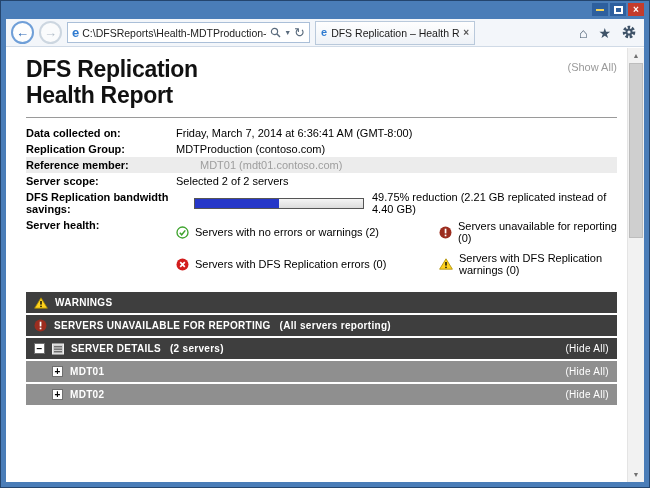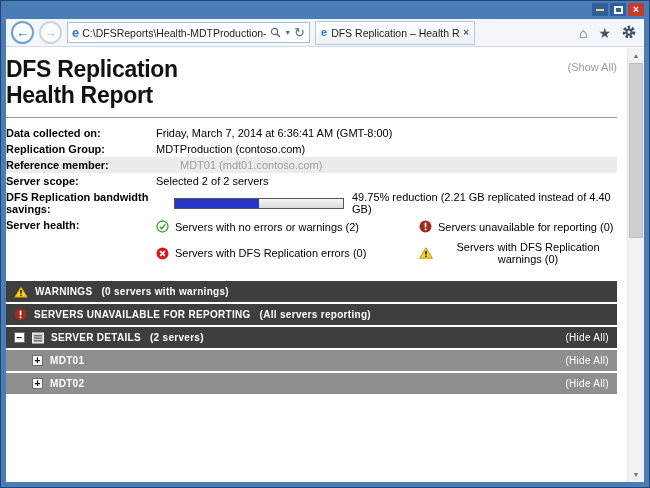--- a/index.html
+++ b/index.html
@@ -31,38 +31,38 @@
   .addr-ico { color:#5a6b7d; flex:none; display:flex; align-items:center; }
   .ico-drop { font-size:7px; }
   .ico-refresh { font-size:13px; line-height:1; }
   .tab { height:24px; width:160px; background:linear-gradient(#fefefe,#eef2f7); border:1px solid #b9c9db; display:flex; align-items:center; gap:4px; padding:0 5px; font-size:10.5px; color:#1a1a1a; flex:none; }
   .tab-title { flex:1; overflow:hidden; white-space:nowrap; }
   .tab-close { color:#555; font-size:10px; font-weight:bold; }
   .tb-spacer { flex:1; }
   .tb-icon { font-size:14px; color:#3f5368; line-height:1; padding:0 3px; display:flex; align-items:center; }
 
   
-  .content { position:absolute; left:0; right:17px; top:29px; bottom:0; background:#fff; overflow:hidden; padding:8px 10px 0 0; font-size:11px; color:#000; }
+  .content { position:absolute; left:0; right:17px; top:29px; bottom:0; background:#fff; overflow:hidden; padding:8px 10px 0 20px; font-size:11px; color:#000; }
 
   .report-header { position:relative; }
   .rh-line { font-size:23px; font-weight:bold; line-height:26px; letter-spacing:-0.3px; color:#111; }
   .show-all { position:absolute; top:5px; right:0; color:#9a9a9a; font-size:11px; cursor:pointer; }
 
   .divider { border:none; border-top:1px solid #9a9a9a; margin:9px 0 7px 0; }
 
   .info-row { display:flex; align-items:flex-start; padding:2px 0; }
   .info-label { width:150px; flex:none; font-weight:bold; }
   .ref-row { background:#ececec;gap:24px; }
   .ref-row .info-value { color:#9e9e9e; }
 
   .bw-wrap { display:flex; align-items:center; gap:8px;margin-left:18px; }
   .bw-bar { width:170px; height:11px; border:1px solid #555; background:linear-gradient(#f4f4f4,#dcdcdc); position:relative; flex:none; }
   .bw-fill { position:absolute; left:0; top:0; bottom:0; width:50%; background:#2637c8; }
 
-  .health-grid { display:grid; grid-template-columns:255px auto; row-gap:8px; column-gap:8px; padding-top:1px;text-align:center; }
+  .health-grid { display:grid; grid-template-columns:255px auto; row-gap:8px; column-gap:8px; padding-top:1px; }
   .health-item { display:flex; align-items:center; gap:6px; }
   .hicon { flex:none; display:flex; }
 
   .sections { margin-top:14px; }
   .bar { height:21px; background:#3e3e3e; display:flex; align-items:center; gap:7px; padding:0 8px; margin-bottom:2px; color:#fff; font-weight:bold; font-size:10px; letter-spacing:0.3px; cursor:pointer; }
   .bar-count { margin-left:2px; }
   .bar-action { margin-left:auto; font-weight:normal; font-size:10px; }
   .server-bar { background:#8f8f8f; padding-left:26px; }
   .expander { width:11px; height:11px; background:#fff; border:1px solid #6f6f6f; color:#000; font-size:10px; line-height:9px; text-align:center; font-weight:bold; flex:none; cursor:pointer; }
 
@@ -225,21 +225,20 @@
 
         <div class="bar">
           <span class="hicon">
             <svg width="14" height="12" viewBox="0 0 14 12">
                 <path d="M7 0.8 L13.4 11.2 H0.6 Z" fill="#ffd21e" stroke="#a88a00" stroke-width="0.8"></path>
                 <rect x="6.3" y="4" width="1.4" height="3.6" fill="#000"></rect>
                 <rect x="6.3" y="8.7" width="1.4" height="1.4" fill="#000"></rect>
               </svg>
           </span>
           <span class="bar-title">WARNINGS</span>
-          <span class="bar-count">(0 servers with warnings)</span>
         </div>
 
         <div class="bar">
           <span class="hicon">
             <svg width="13" height="13" viewBox="0 0 13 13">
                 <circle cx="6.5" cy="6.5" r="6" fill="#9c2d1f"></circle>
                 <rect x="5.7" y="2.7" width="1.7" height="4.7" fill="#fff"></rect>
                 <rect x="5.7" y="8.6" width="1.7" height="1.7" fill="#fff"></rect>
               </svg>
           </span>

